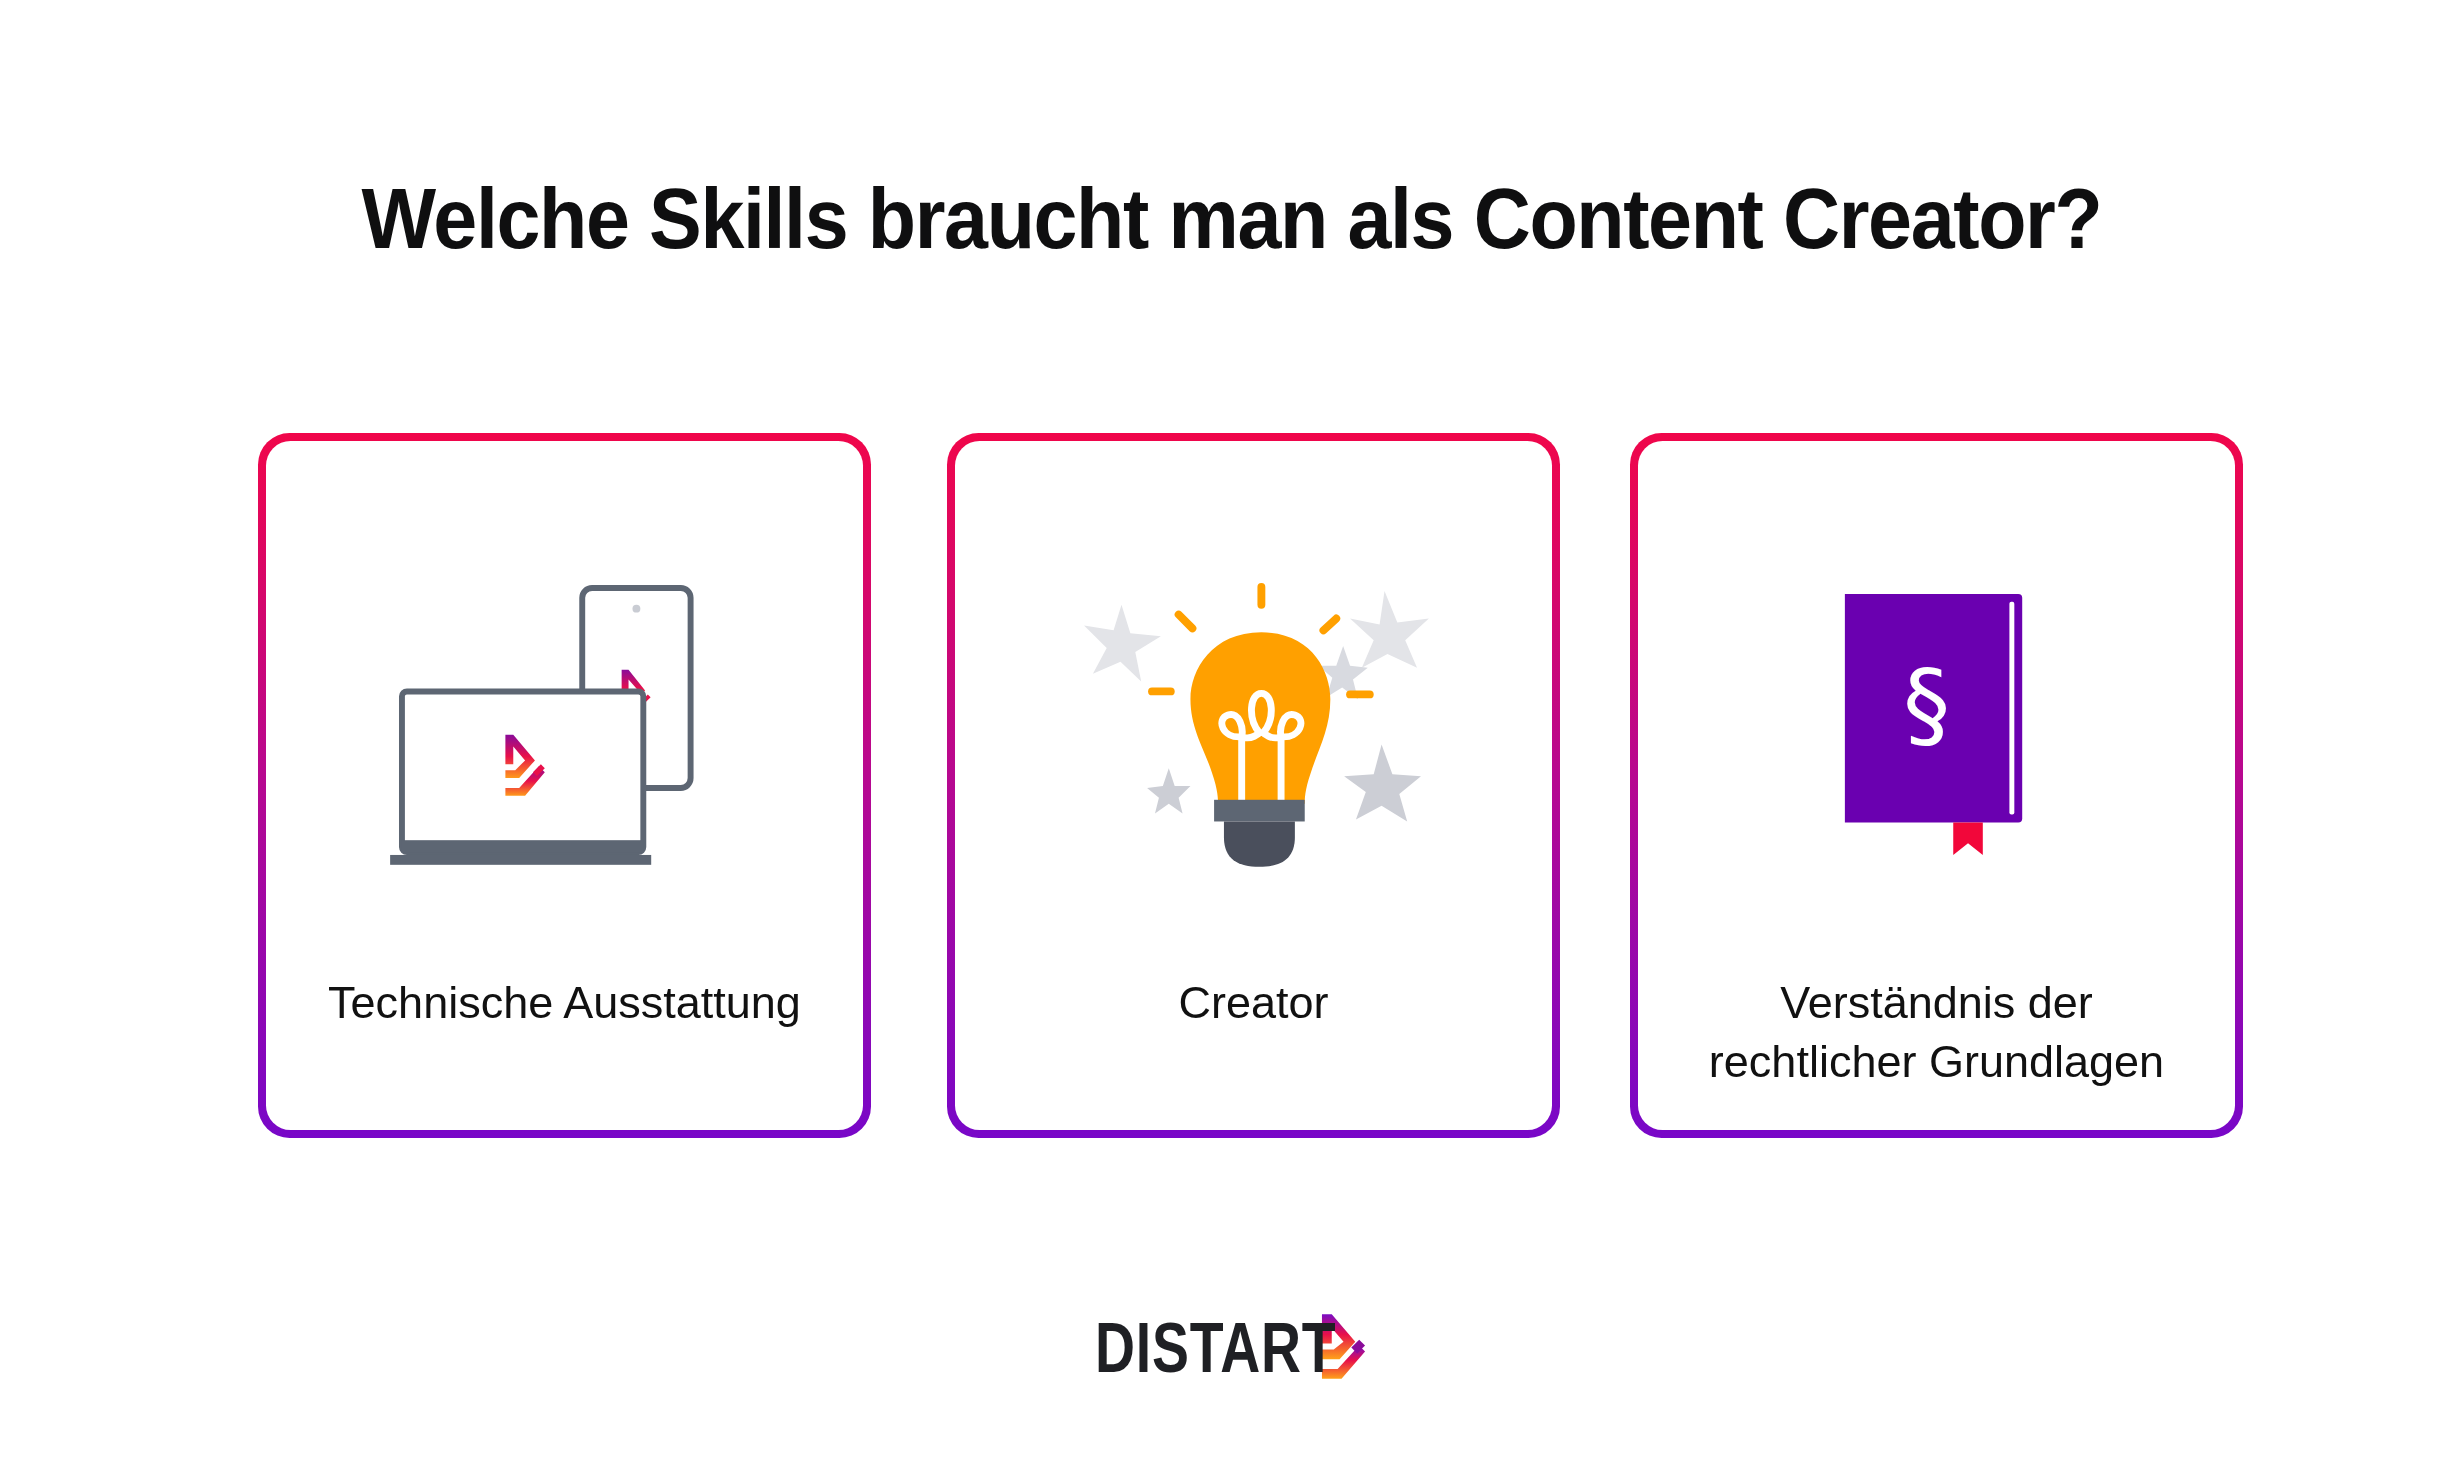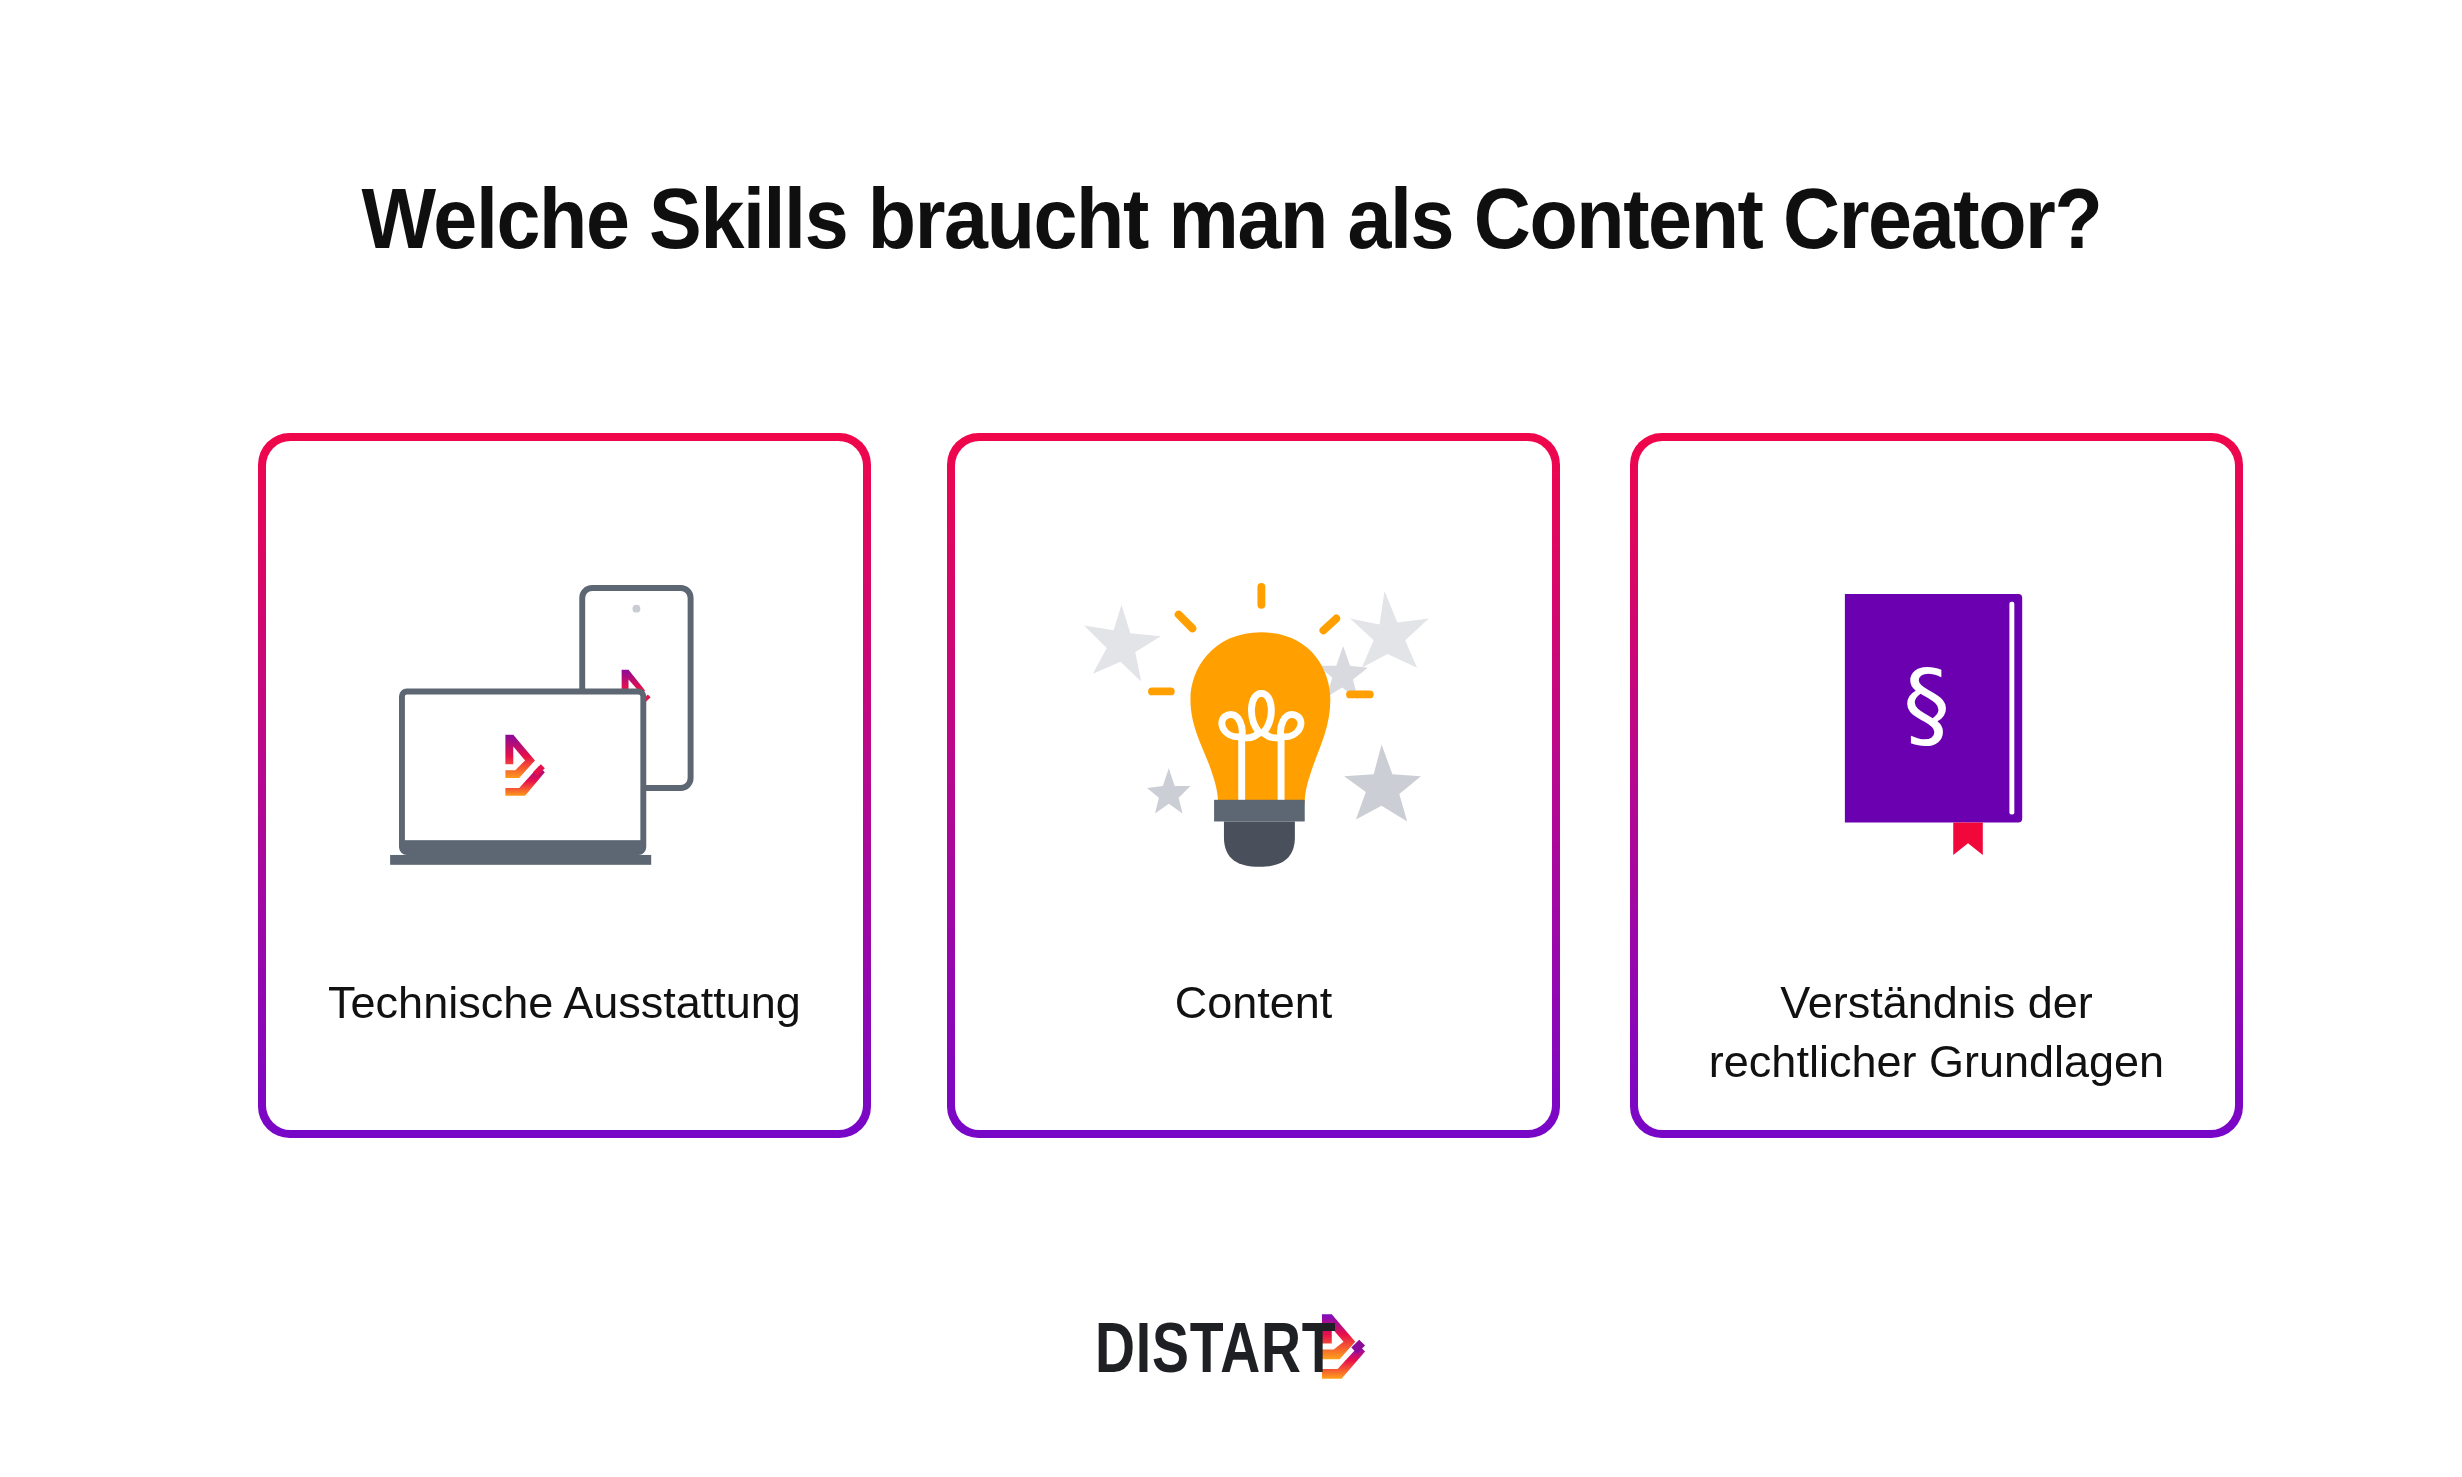--- a/index.html
+++ b/index.html
@@ -163,21 +163,21 @@
           <path d="M170 234 L170 168 C 150 170 144 150 156 146 C 168 142 172 160 170 168 C 180 172 188 164 188 164"></path>
           <path d="M188 164 C 176 150 178 124 190 124 C 202 124 204 150 192 164"></path>
           <path d="M210 234 L210 168 C 230 170 236 150 224 146 C 212 142 208 160 210 168 C 200 172 192 164 192 164"></path>
         </g>
 
         <rect x="142" y="232" width="92" height="22" fill="#5d6673"></rect>
         <path d="M152 254 L224 254 L224 270 C 224 292 210 300 188 300 C 166 300 152 292 152 270 Z" fill="#4a4f5c"></path>
       </g>
     </svg>
     <div class="card-label">
-      <span>Content</span>
+      <span>Creator</span>
     </div>
   </div>
 </div>
 
 <div class="card card-3">
   <div class="card-inner">
     <svg class="card-icon" width="597" height="690" viewBox="0 0 606 700">
 
       <path d="M210 155 L386 155 Q 390 155 390 159 L 390 383 Q 390 387 386 387 L 210 387 Z" fill="#6a00b0"></path>
       <rect x="377" y="163" width="5" height="216" rx="2" fill="#ffffff"></rect>

